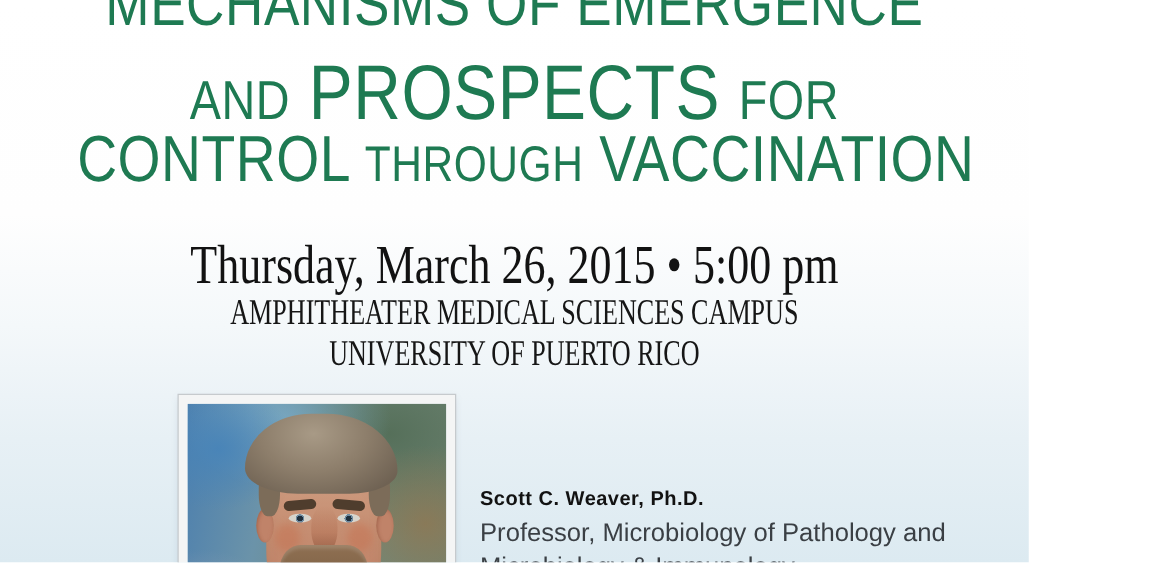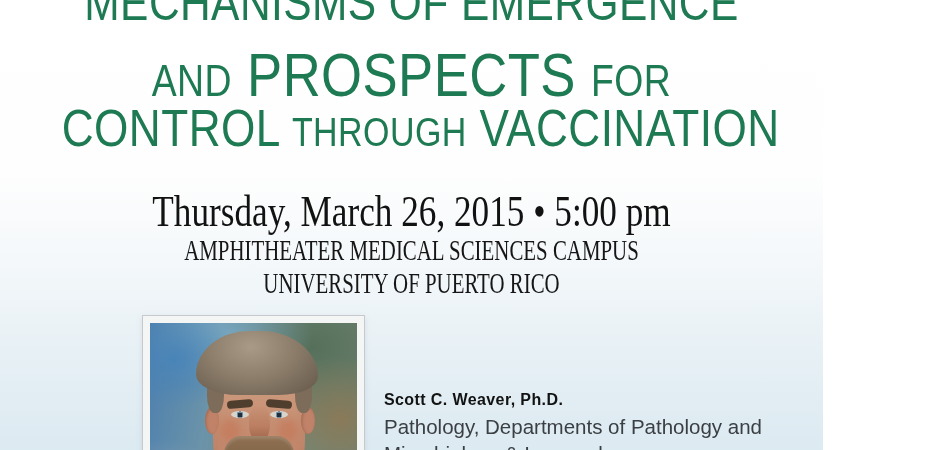--- a/index.html
+++ b/index.html
@@ -155,17 +155,17 @@
       <div class="p-brow-r"></div>
       <div class="p-eye-l"></div>
       <div class="p-eye-r"></div>
       <div class="p-nose"></div>
       <div class="p-mustache"></div>
     </div>
   </div>
 
   <div class="speaker-name">Scott C. Weaver, Ph.D.</div>
 
-  <div class="speaker-role-1">Pathology, Departments of Pathology and</div>
+  <div class="speaker-role-1">Professor, Microbiology of Pathology and</div>
 
   <div class="speaker-role-2">Microbiology &amp; Immunology</div>
 
 </div>
 
 </body></html>

